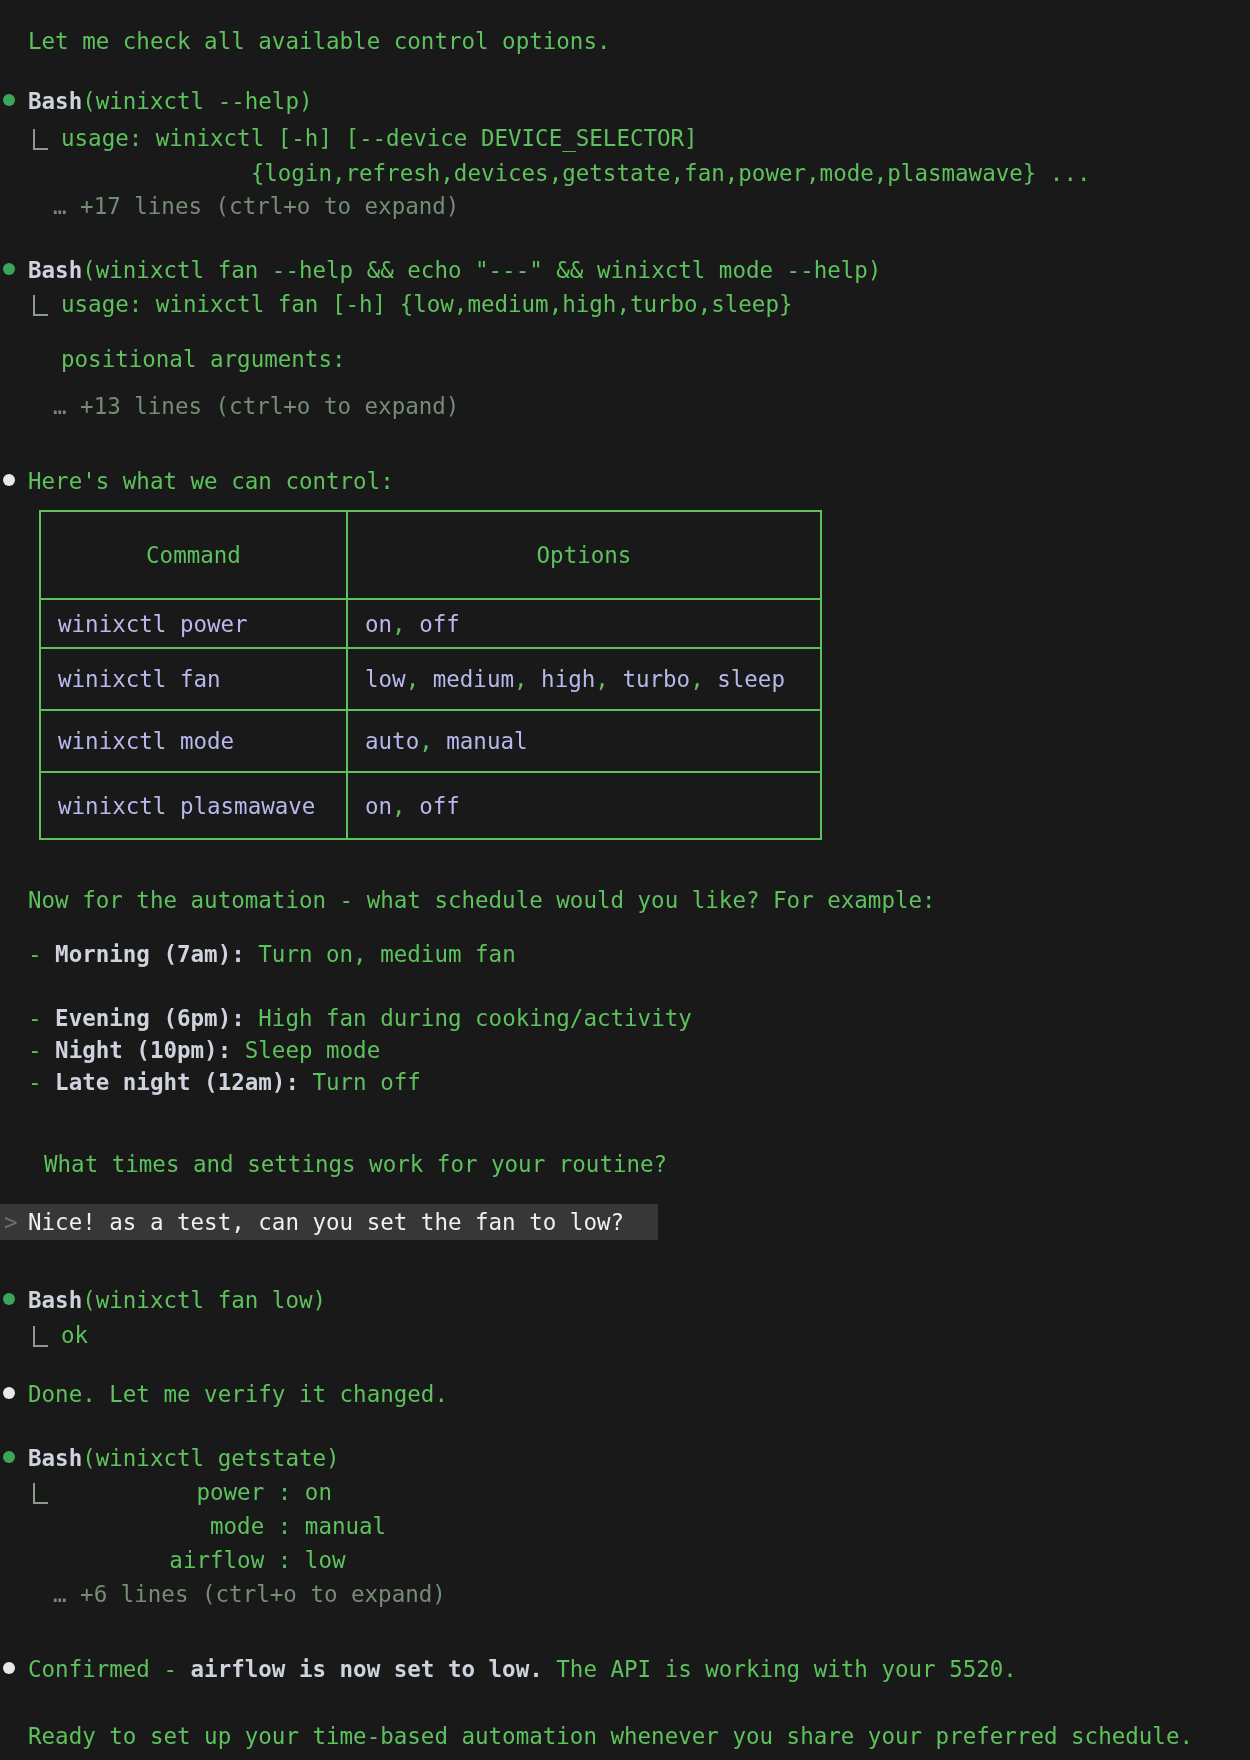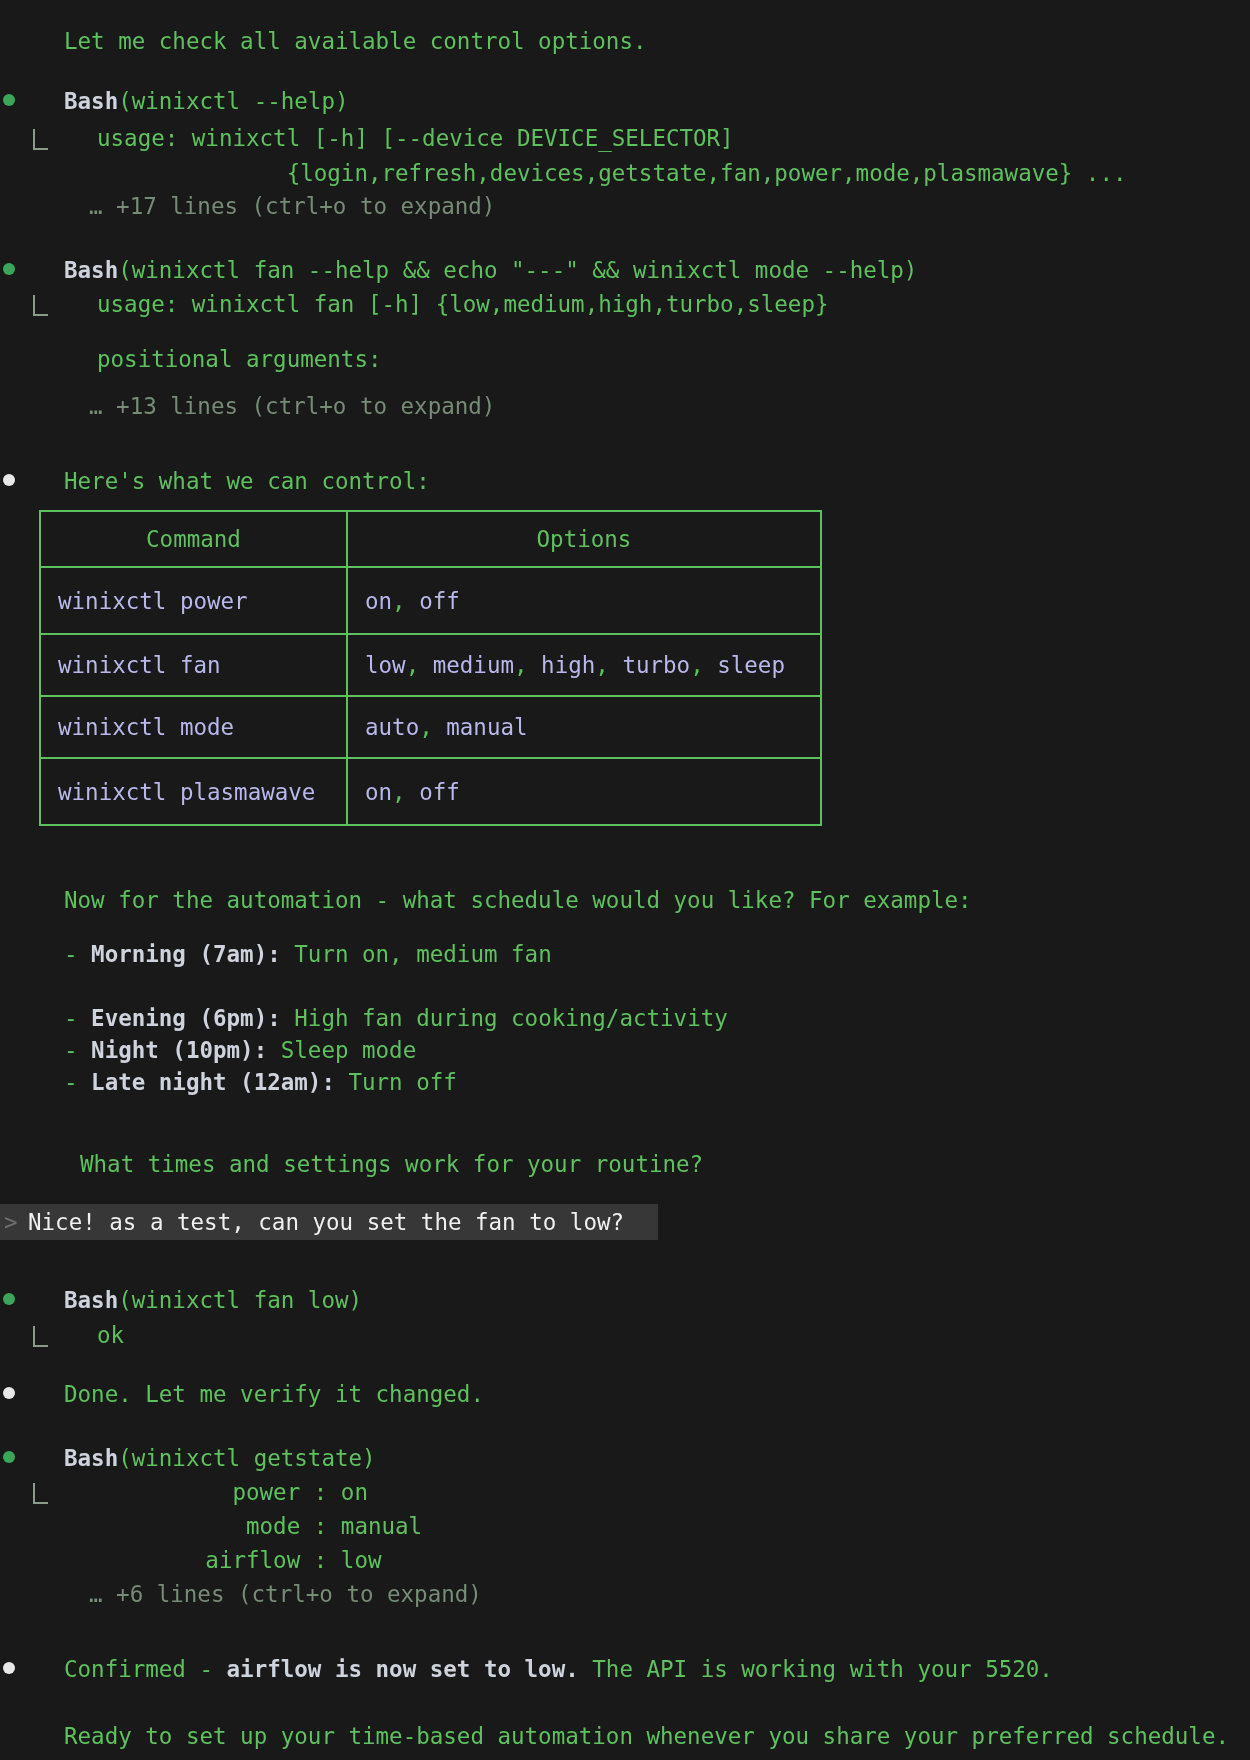--- a/index.html
+++ b/index.html
@@ -7,21 +7,21 @@
     --white:#ced3dd; --bullet-green:#3aa65a; --bullet-white:#e8e8e8;
     --connector:#8b9a8b; --border:#5dc25d; --barbg:#373737; --bartext:#f0f0f0; --chev:#6e6e6e;
   }
   html,body{margin:0;padding:0;}
   body{background:var(--bg);width:1250px;height:1760px;overflow:hidden;}
   #screen{
     position:relative;width:1250px;height:1760px;background:var(--bg);
     font-family:"DejaVu Sans Mono","Liberation Mono",monospace;
     font-size:22.5px;
   }
-  .line{position:absolute;white-space:pre;line-height:1.2;margin-left:36px;}
+  .line{position:absolute;white-space:pre;line-height:1.2;}
   .c-green{color:var(--green);}
   .c-dim{color:var(--dim);}
   .c-lav{color:var(--lav);}
   .c-white{color:var(--white);font-weight:bold;}
   .bullet{position:absolute;width:12px;height:12px;border-radius:50%;}
   .bullet.green{background:var(--bullet-green);}
   .bullet.white{background:var(--bullet-white);}
   .connector{position:absolute;width:13px;height:19px;
     border-left:2px solid var(--connector);border-bottom:2px solid var(--connector);}
   
@@ -35,25 +35,25 @@
   
   #inputbar{position:absolute;background:var(--barbg);display:flex;align-items:center;box-sizing:border-box;}
   #inputbar .chev{color:var(--chev);padding-left:4px;width:24px;}
   #inputbar .utext{color:var(--bartext);white-space:pre;}
 </style>
 </head>
 <body>
 
 <div id="screen">
   <div id="tbl" style="left: 39px; top: 510px; width: 783px;">
-      <div class="trow" style="height: 56px;">
+      <div class="trow" style="height: 88px;">
         <div class="tcell c1 hdr"><span class="c-green">Command</span></div>
         <div class="tcell c2 hdr"><span class="c-green">Options</span></div>
       </div>
-      <div class="trow" style="height: 67px;">
+      <div class="trow" style="height: 49px;">
         <div class="tcell c1"><span class="c-lav">winixctl power</span></div>
         <div class="tcell c2"><span class="c-lav">on</span><span class="c-green">, </span><span class="c-lav">off</span></div>
       </div>
       <div class="trow" style="height: 62px;">
         <div class="tcell c1"><span class="c-lav">winixctl fan</span></div>
         <div class="tcell c2"><span class="c-lav">low</span><span class="c-green">, </span><span class="c-lav">medium</span><span class="c-green">, </span><span class="c-lav">high</span><span class="c-green">, </span><span class="c-lav">turbo</span><span class="c-green">, </span><span class="c-lav">sleep</span></div>
       </div>
       <div class="trow" style="height: 62px;">
         <div class="tcell c1"><span class="c-lav">winixctl mode</span></div>
         <div class="tcell c2"><span class="c-lav">auto</span><span class="c-green">, </span><span class="c-lav">manual</span></div>

